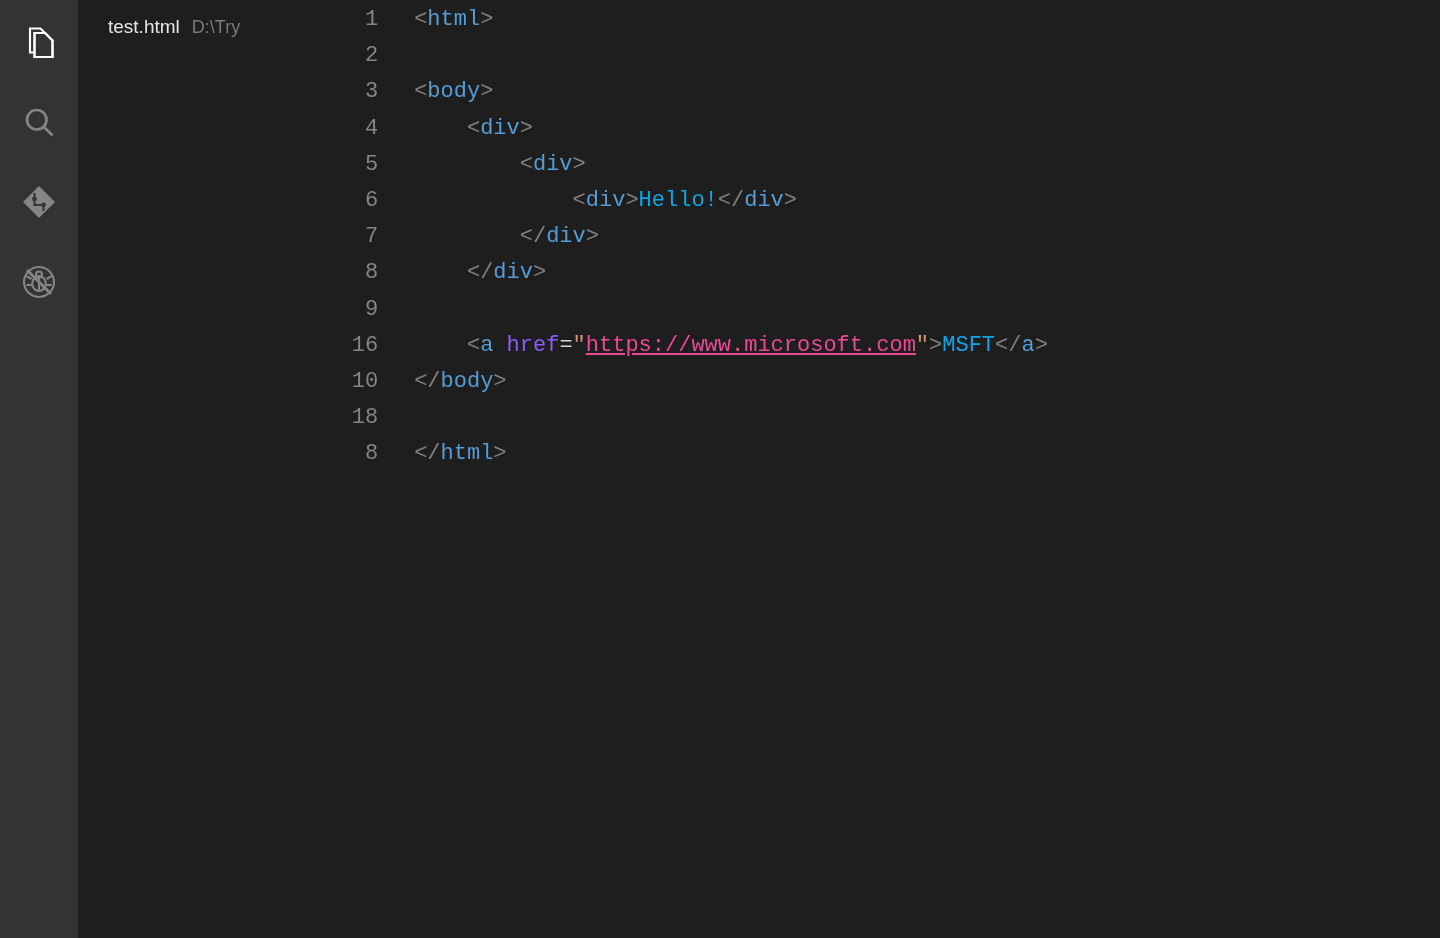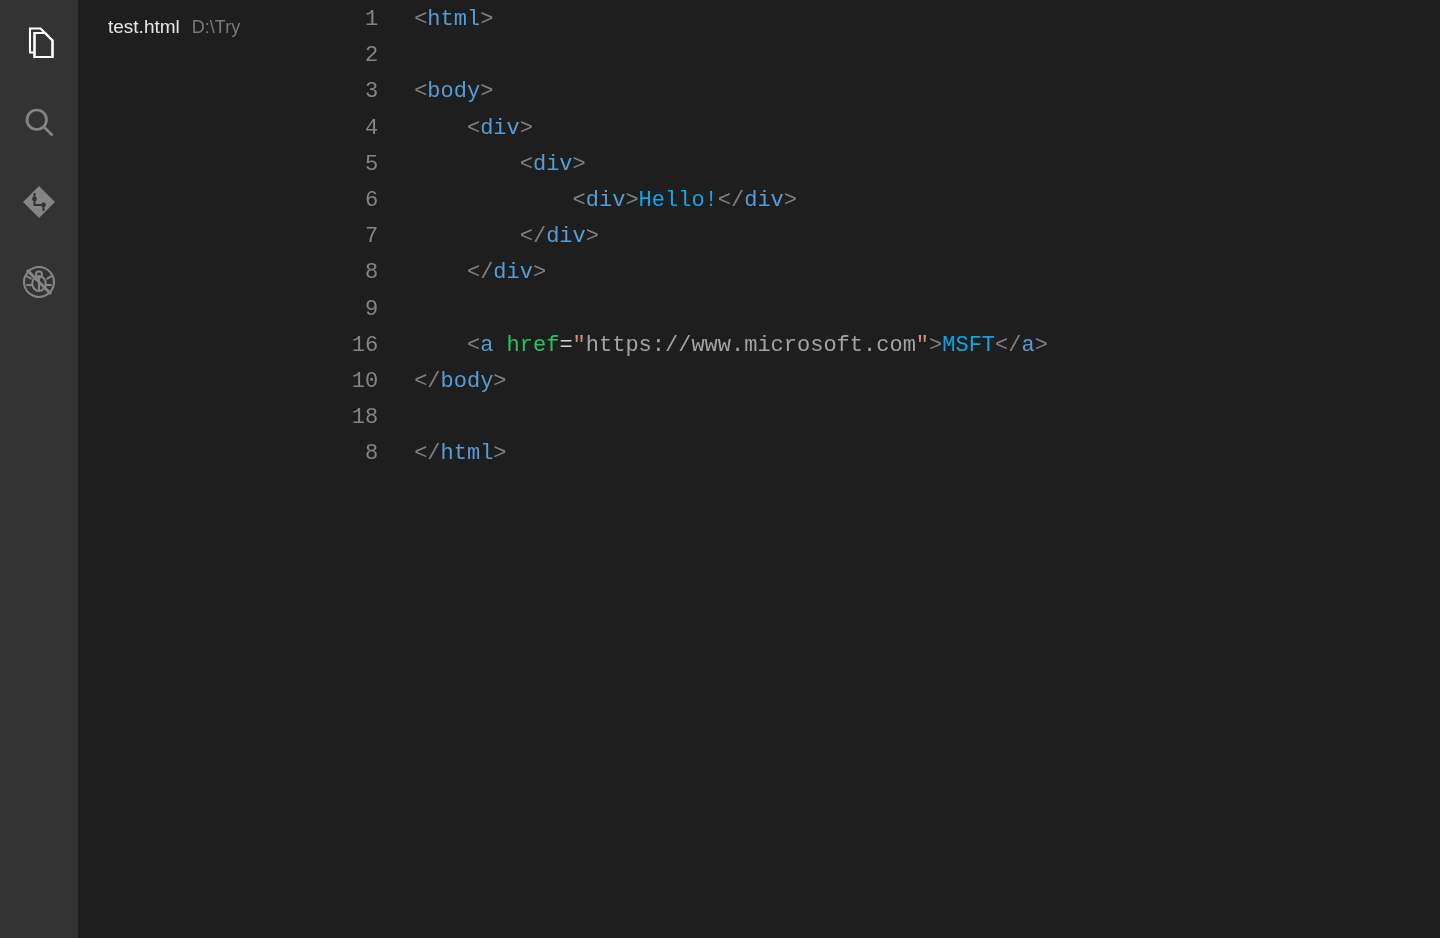--- a/index.html
+++ b/index.html
@@ -66,24 +66,24 @@
     }
     .gutter div { height: 36.2px; }
     .code {
       flex: 1;
       white-space: pre;
       color: #d4d4d4;
     }
     .code > div { height: 36.2px; }
     .tag-bracket { color: #808080; }
     .tag-name { color: #569cd6; }
-    .attr-name { color: #22c55e; }
+    .attr-name { color: #8b5cf6; }
     .attr-equals { color: #d4d4d4; }
     .string { color: #ce9178; }
-    .string-url { color: #a3a3a3; }
+    .string-url { color: #ec4899; text-decoration: underline; }
     .text { color: #0ea5e9; }
   </style>
 </head>
 <body>
 
 <div class="activity-bar">
   <div class="activity-item active">
     <svg viewBox="0 0 24 24" fill="none" stroke="currentColor" stroke-width="1.4">
       <path d="M13 3 L6 3 L6 19 L18 19 L18 8 L13 3 Z"></path>
       <path d="M9 6 L9 22 L21 22 L21 11 L16 6 L9 6 Z" fill="#333333"></path>

